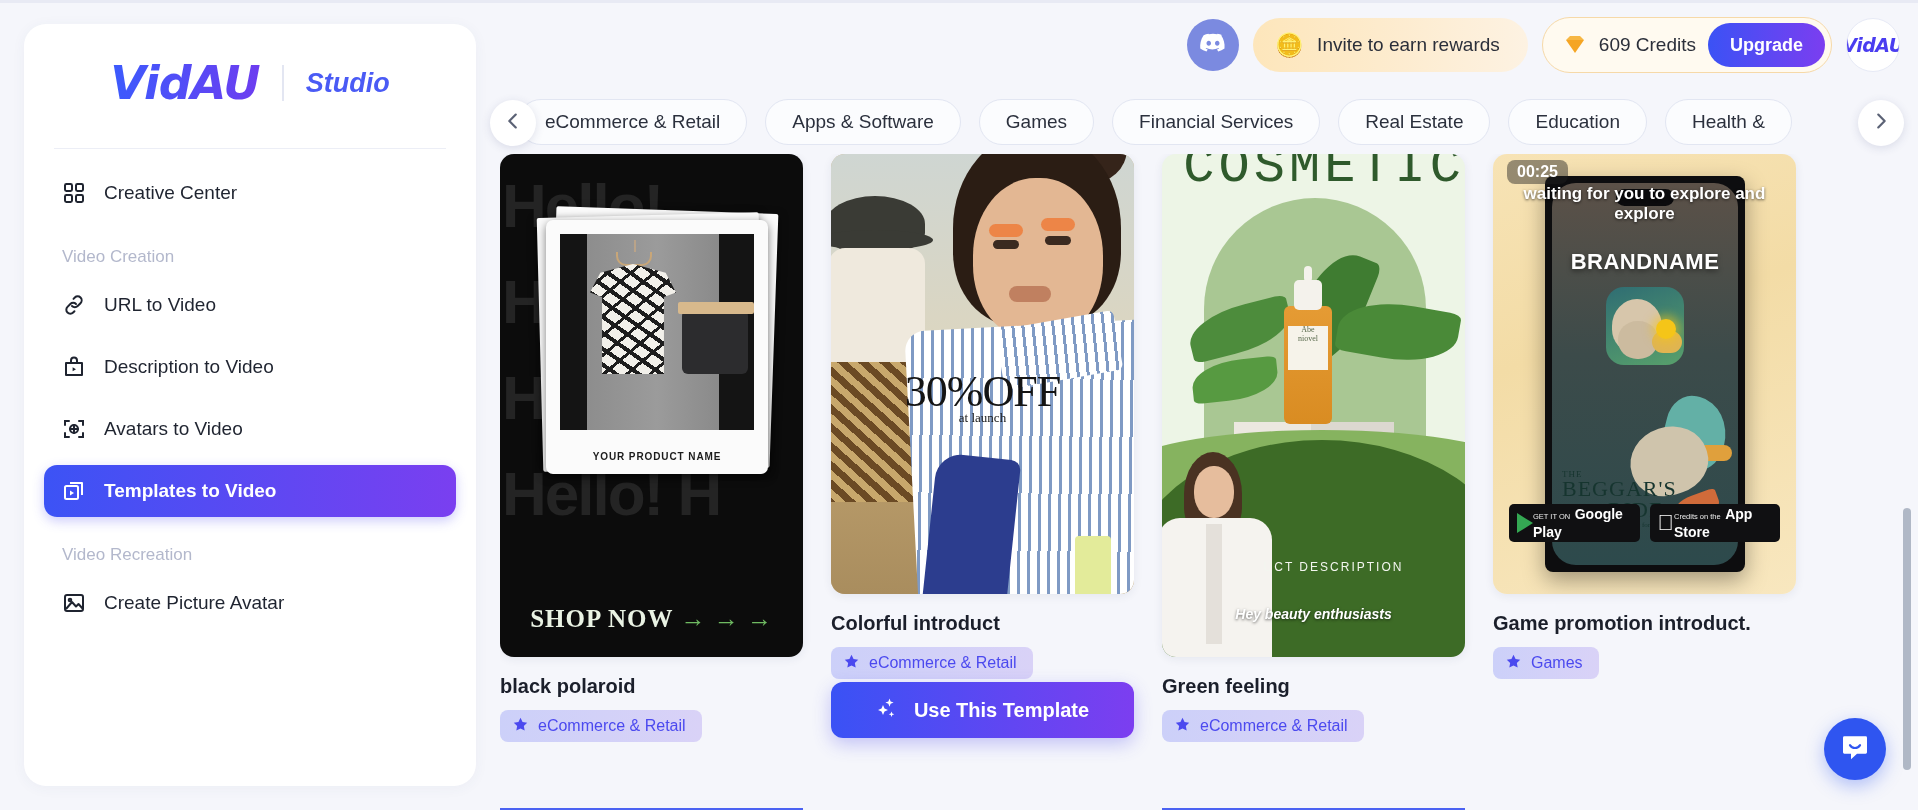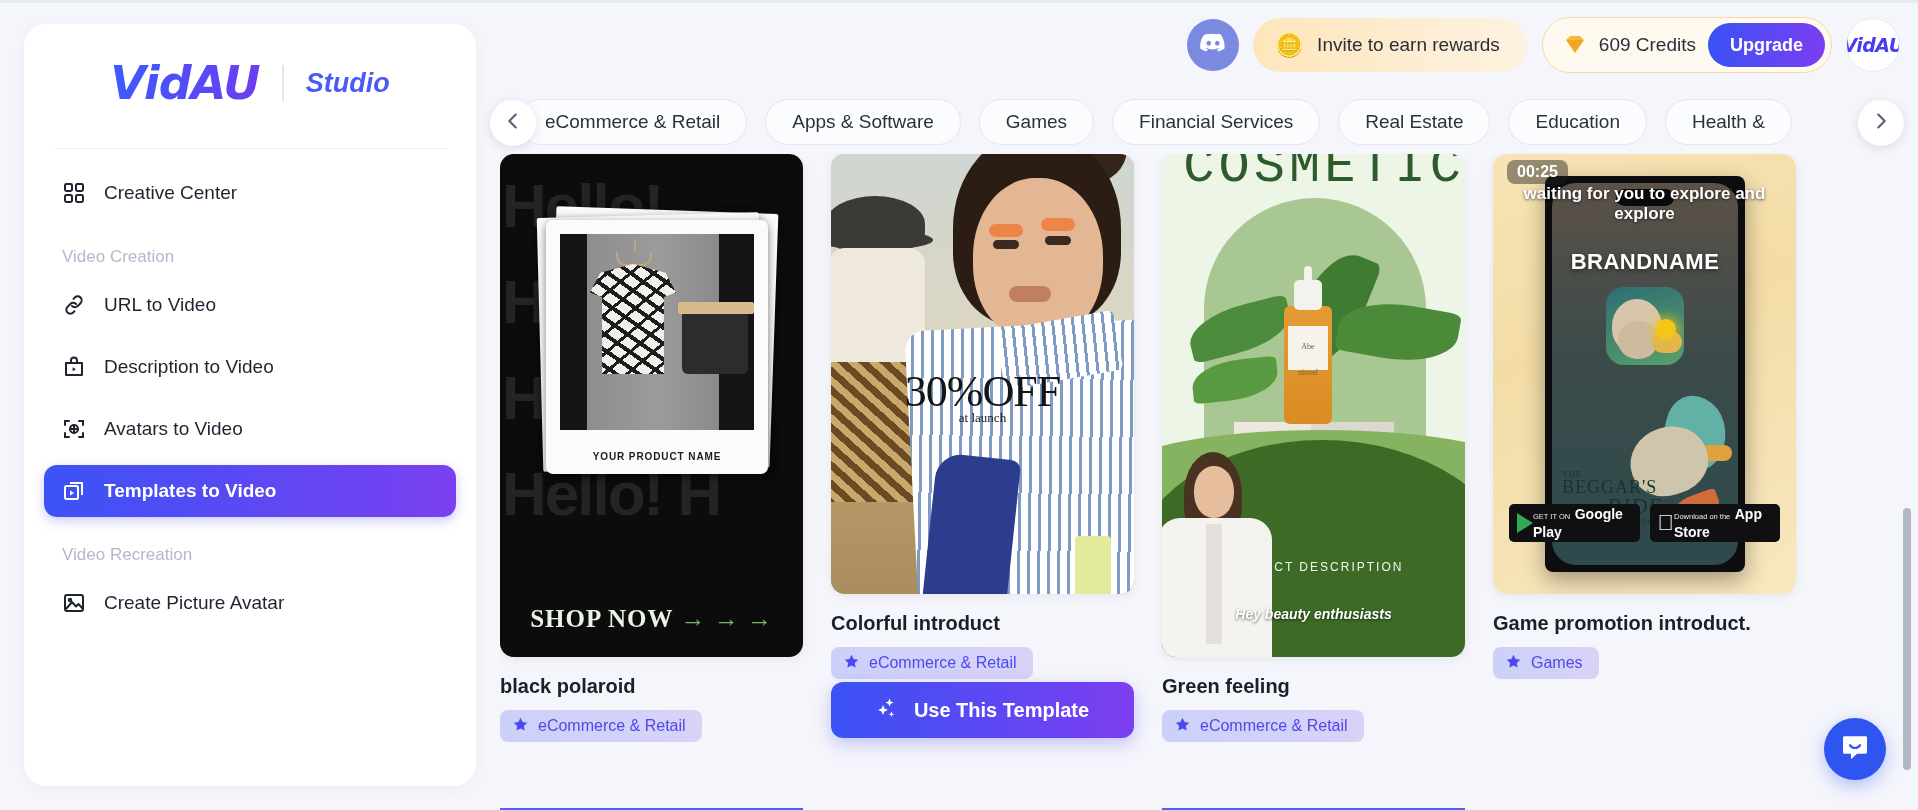--- a/index.html
+++ b/index.html
@@ -292,21 +292,21 @@
   .t3-leaf.l3 { left: 176px; top: 150px; width: 120px; height: 56px; transform: rotate(10deg); background:#4a8a38; }
   .t3-leaf.l4 { left: 30px; top: 206px; width: 86px; height: 40px; transform: rotate(-6deg); background:#579a41; }
   .t3-bottle {
     position: absolute; left: 122px; top: 152px; width: 48px; height: 118px;
     background: linear-gradient(180deg,#e59b34 0%,#d98c22 100%);
     border-radius: 6px;
   }
   .t3-cap { position: absolute; left: 132px; top: 126px; width: 28px; height: 30px; background: #f4f2ec; border-radius: 5px; }
   .t3-cap::before { content:''; position:absolute; left:10px; top:-14px; width:8px; height:16px; background:#f4f2ec; border-radius:4px; }
   .t3-label { position: absolute; left: 126px; top: 172px; width: 40px; height: 44px; background: #f6f3ea; }
-  .t3-label span { display:block; text-align:center; font-family:"Liberation Serif",serif; font-size:8px; color:#5b6b4e; margin-top:17px; line-height:1.1; }
+  .t3-label span { display:block; text-align:center; font-family:"Liberation Serif",serif; font-size:8px; color:#5b6b4e; margin-top:0; line-height:1.1; }
   .t3-podium { position: absolute; left: 72px; top: 268px; width: 160px; height: 62px; background: linear-gradient(90deg,#ece8e0 0%,#ece8e0 48%,#dcd8d0 48%,#dcd8d0 100%); }
   .t3-curve { position: absolute; left: -30px; top: 286px; width: 380px; height: 260px; background: #3d6b26; border-radius: 52% 52% 0 0; }
   .t3-curve2 { position: absolute; left: -40px; top: 276px; width: 400px; height: 80px; background: #86b35f; border-radius: 50% 50% 0 0; }
   .t3-presenter { position: absolute; left: -8px; top: 298px; width: 120px; height: 210px; }
   .t3-p-hair { position: absolute; left: 30px; top: 0; width: 58px; height: 84px; background: #4a3222; border-radius: 50% 50% 34% 34%; }
   .t3-p-face { position: absolute; left: 40px; top: 14px; width: 40px; height: 52px; background: #e6bd9d; border-radius: 48%; }
   .t3-p-hair2 { position: absolute; left: 22px; top: 38px; width: 76px; height: 96px; background: #4a3222; border-radius: 26px; z-index:-1; }
   .t3-p-coat { position: absolute; left: 4px; top: 66px; width: 114px; height: 150px; background: #f5f3ef; border-radius: 22px 22px 0 0; }
   .t3-p-coat::after { content:''; position:absolute; left:48px; top:6px; width:16px; height:120px; background:#e4e0da; }
   .t3-desc {
@@ -349,21 +349,21 @@
   .t4-ih { position: absolute; left: 6px; top: 12px; width: 50px; height: 54px; background: #d7c6ab; border-radius: 50% 50% 44% 44%; }
   .t4-ib { position: absolute; left: 12px; top: 34px; width: 40px; height: 38px; background: #ccbb9f; border-radius: 48%; }
   .t4-coin { position: absolute; right: 8px; top: 32px; width: 20px; height: 20px; border-radius: 50%; background: #f5c518; box-shadow: 0 0 10px 4px rgba(245,197,24,.55); }
   .t4-hand { position: absolute; right: 2px; top: 44px; width: 30px; height: 22px; background: #e0b552; border-radius: 12px; }
   .t4-char2 { position: absolute; left: 78px; top: 244px; width: 78px; height: 68px; background: #cfc4ac; border-radius: 50% 50% 46% 46%; transform: rotate(-18deg); }
   .t4-bird { position: absolute; right: 12px; top: 214px; width: 62px; height: 74px; background: #63b0a6; border-radius: 40% 60% 46% 44%; transform: rotate(14deg); }
   .t4-beak { position: absolute; right: 6px; top: 262px; width: 30px; height: 16px; background: #e0a03c; border-radius: 4px 10px 10px 4px; }
   .t4-fish { position: absolute; right: 18px; top: 312px; width: 48px; height: 26px; background: #d06b3a; border-radius: 50% 12% 50% 12%; transform: rotate(-20deg); }
   .t4-logo { position: absolute; left: 10px; top: 286px; color: #16352f; }
   .t4-logo .the { font-family: "Liberation Serif", serif; font-size: 9px; letter-spacing: 1px; }
-  .t4-logo .big { font-family: "Liberation Serif", serif; font-size: 18px; letter-spacing: 1px; line-height: .95; }
+  .t4-logo .big { font-family: "Liberation Serif", serif; font-size: 22px; letter-spacing: 1px; line-height: .95; }
   .t4-logo .big2 { font-family: "Liberation Serif", serif; font-size: 22px; letter-spacing: 1px; margin-left: 46px; line-height: .95; }
   .t4-logo .sm { font-family: "Liberation Serif", serif; font-size: 7px; margin-left: 44px; }
   .t4-stores { position: absolute; left: 16px; right: 16px; bottom: 52px; display: flex; gap: 10px; z-index: 4; }
   .store {
     flex: 1; height: 38px; background: #101012; border-radius: 5px;
     display: flex; align-items: center; padding: 0 8px; color: #fff;
   }
   .store .sm { font-size: 7.5px; line-height: 1.1; opacity: .92; }
   .store .lg { font-size: 14px; font-weight: 700; line-height: 1.05; }
   .gp-tri { width: 0; height: 0; border-left: 16px solid #34a853; border-top: 10px solid transparent; border-bottom: 10px solid transparent; position: relative; }
@@ -675,21 +675,21 @@
           <div class="store">
             <span class="gp-tri"></span>
             <span>
               <span class="sm">GET IT ON</span>
               <span class="lg">Google Play</span>
             </span>
           </div>
           <div class="store">
             <span class="apple"></span>
             <span>
-              <span class="sm">Download on the</span>
+              <span class="sm">Credits on the</span>
               <span class="lg">App Store</span>
             </span>
           </div>
         </div>
       </div>
       <div class="card-title">Game promotion introduct.</div>
       <div class="card-tag">
         <span><svg viewBox="0 0 24 24" fill="#4b49ef">
               <path d="M12 2.6l2.9 6 6.6.9-4.8 4.6 1.2 6.5L12 17.5 6.1 20.6l1.2-6.5L2.5 9.5l6.6-.9z"></path>
             </svg></span>

